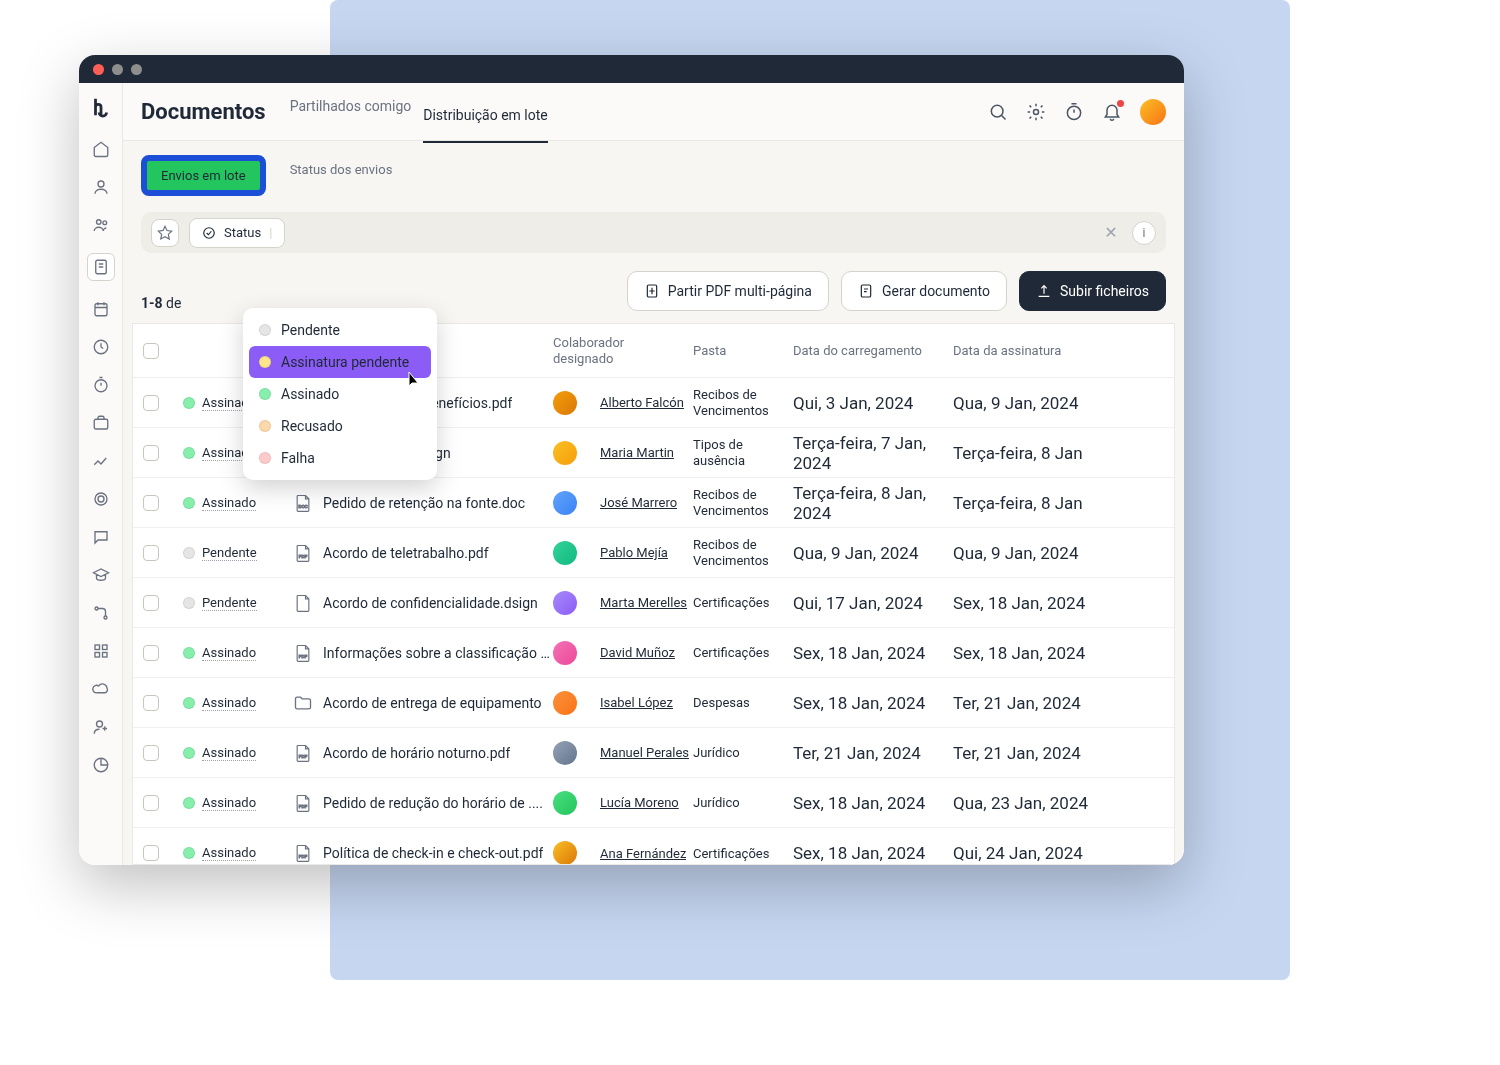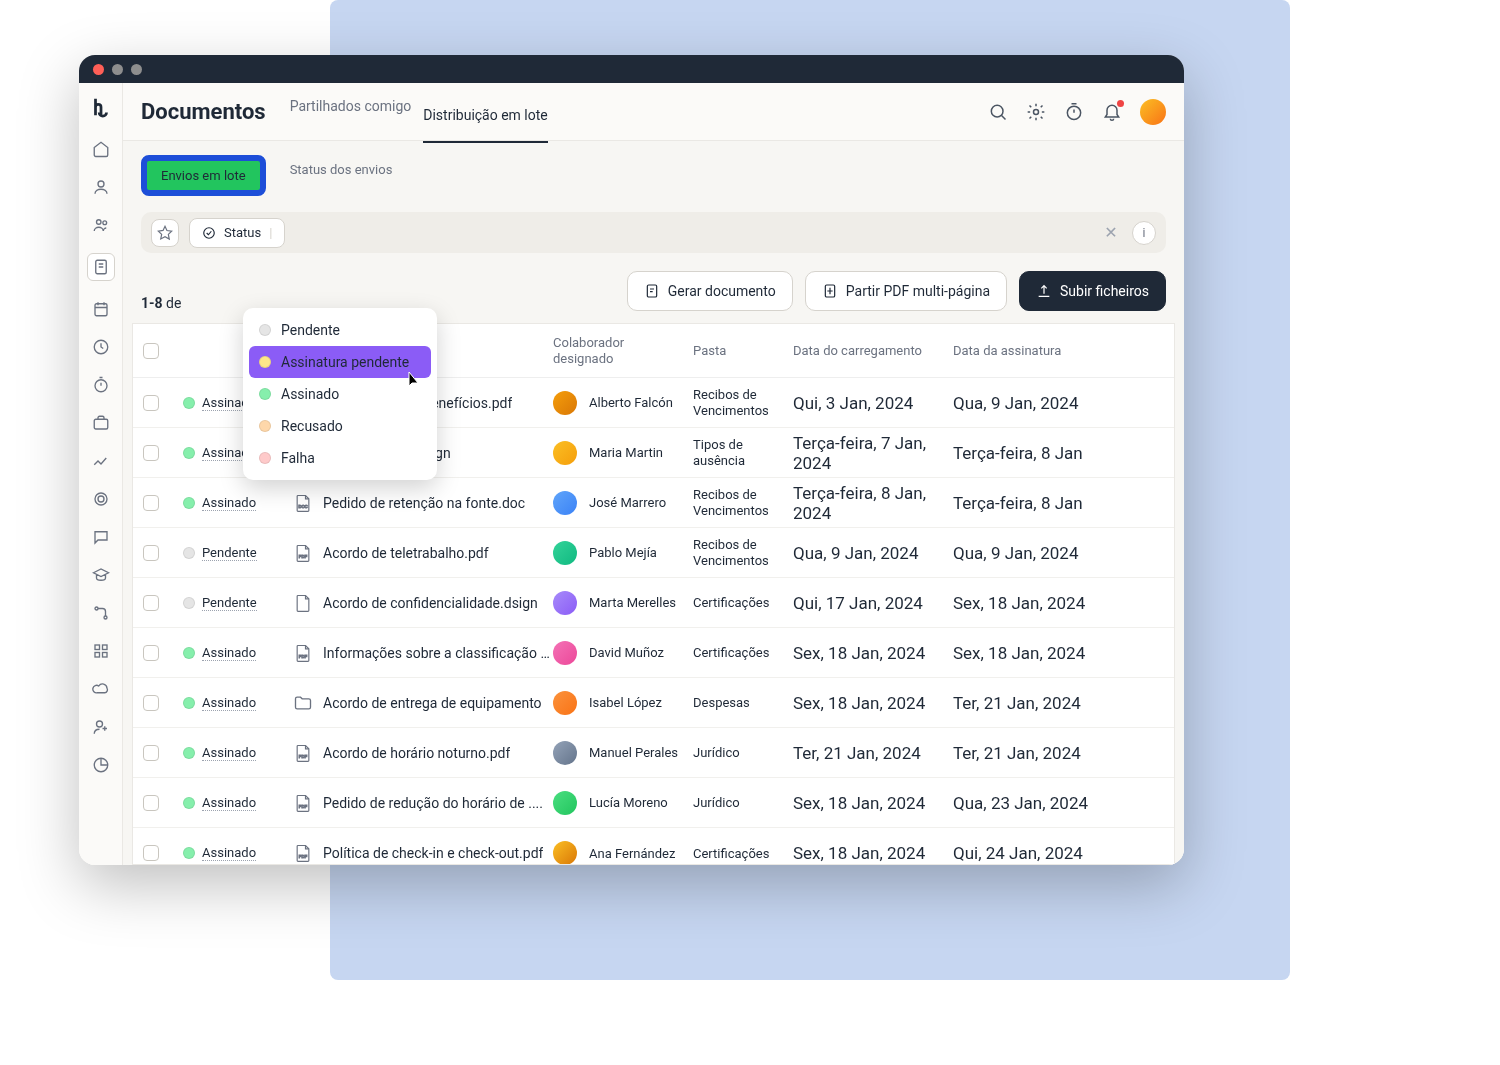--- a/index.html
+++ b/index.html
@@ -164,21 +164,21 @@
 .th { padding-right:8px; line-height:1.2; }
 .cbx { width:16px; height:16px; border:1.5px solid #c9c6bf; border-radius:4px; cursor:pointer; }
 .status-cell { display:flex; align-items:center; gap:7px; }
 .sdot { width:12px; height:12px; border-radius:50%; border:1px solid rgba(0,0,0,0.08); flex-shrink:0; }
 .sdot-pend { background:#e5e5e5; }
 .sdot-sign { background:#86efac; }
 .stext { font-size:13px; border-bottom:1px dotted #9ca3af; }
 .fname-cell { display:flex; align-items:center; gap:10px; overflow:hidden; }
 .fname { white-space:nowrap; overflow:hidden; text-overflow:ellipsis; }
 .ficon { width:20px; height:20px; color:#6b7280; flex-shrink:0; }
-.collab { display:flex; align-items:center; gap:12px; overflow:hidden; }
+.collab { display:flex; align-items:center; gap:23px; overflow:hidden;text-decoration:underline; }
 .avsm { width:24px; height:24px; border-radius:50%; flex-shrink:0; }
 .collab-name { font-size:13px; white-space:nowrap; overflow:hidden; text-overflow:ellipsis; }
 .folder { font-size:13px; line-height:1.2; }
 .datec { font-size:17px; }
 .dropdown {
   position:absolute;
   top: 253px;
   left: 164px;
   width: 194px;
   background:#fff;
@@ -398,30 +398,30 @@
       </div>
 
       <div class="actionbar">
         <div class="count">
           <b>1-8</b> <span>de</span>
         </div>
         <div class="action-spacer"></div>
         <div class="a-btn">
           <svg width="16" height="16" viewBox="0 0 24 24" fill="none" stroke="currentColor" stroke-width="1.8">
               <rect x="5" y="3" width="14" height="18" rx="2"></rect>
+              <path d="M12 7v10M8 12h8"></path>
+            </svg>
+          <span>Partir PDF multi-página</span>
+        </div>
+        <div class="a-btn">
+          <svg width="16" height="16" viewBox="0 0 24 24" fill="none" stroke="currentColor" stroke-width="1.8">
+              <rect x="5" y="3" width="14" height="18" rx="2"></rect>
               <path d="M9 9h6M9 13h4"></path>
             </svg>
           <span>Gerar documento</span>
-        </div>
-        <div class="a-btn">
-          <svg width="16" height="16" viewBox="0 0 24 24" fill="none" stroke="currentColor" stroke-width="1.8">
-              <rect x="5" y="3" width="14" height="18" rx="2"></rect>
-              <path d="M12 7v10M8 12h8"></path>
-            </svg>
-          <span>Partir PDF multi-página</span>
         </div>
         <div class="a-btn primary">
           <svg width="16" height="16" viewBox="0 0 24 24" fill="none" stroke="currentColor" stroke-width="1.8">
               <path d="M12 16V4M8 8l4-4 4 4M4 20h16"></path>
             </svg>
           <span>Subir ficheiros</span>
         </div>
       </div>
 
       <div class="table-wrap">

